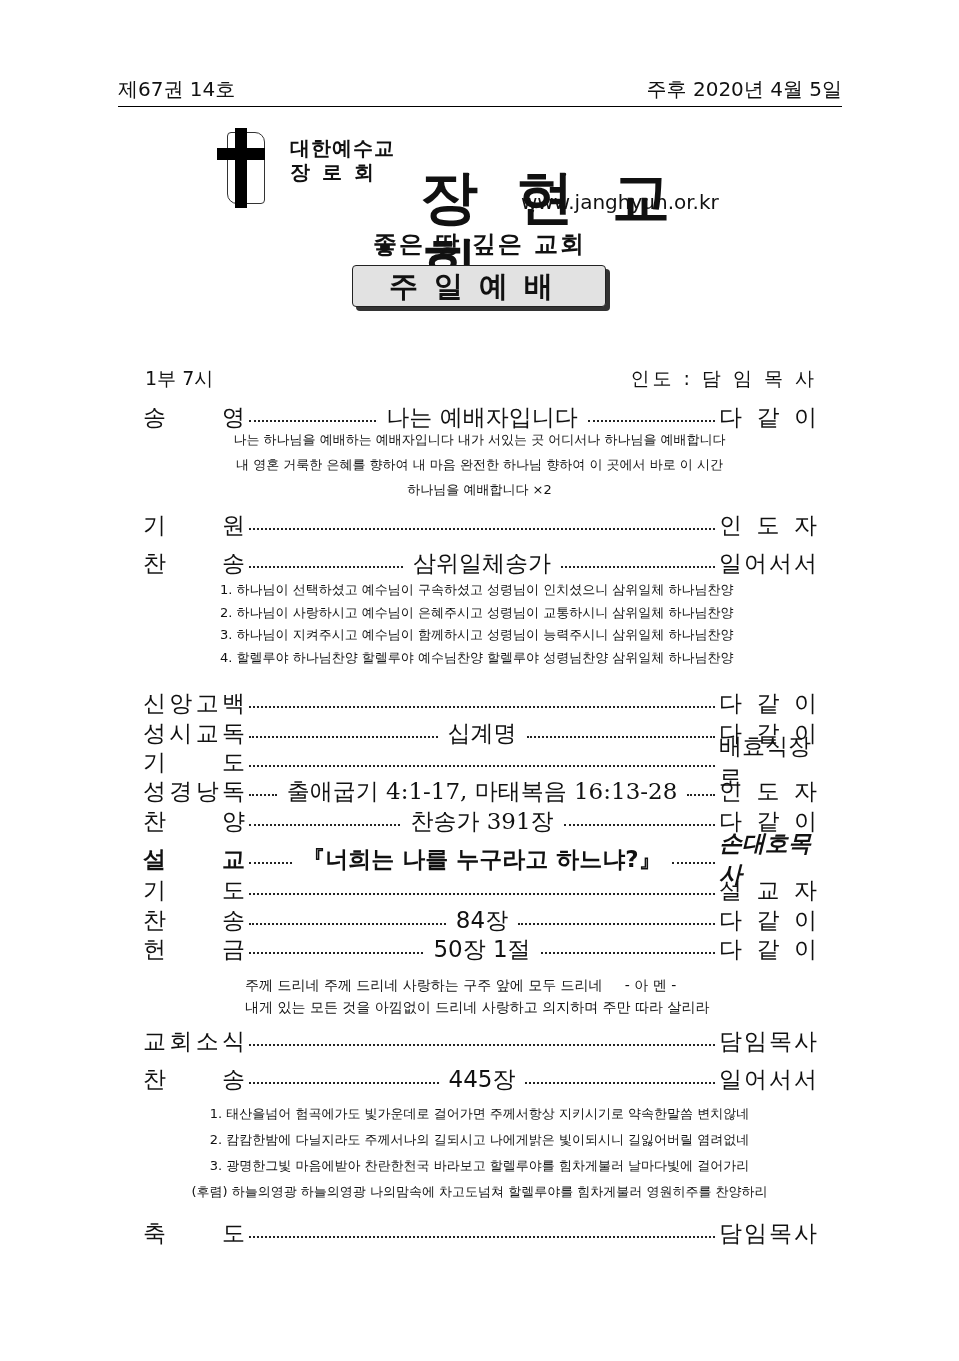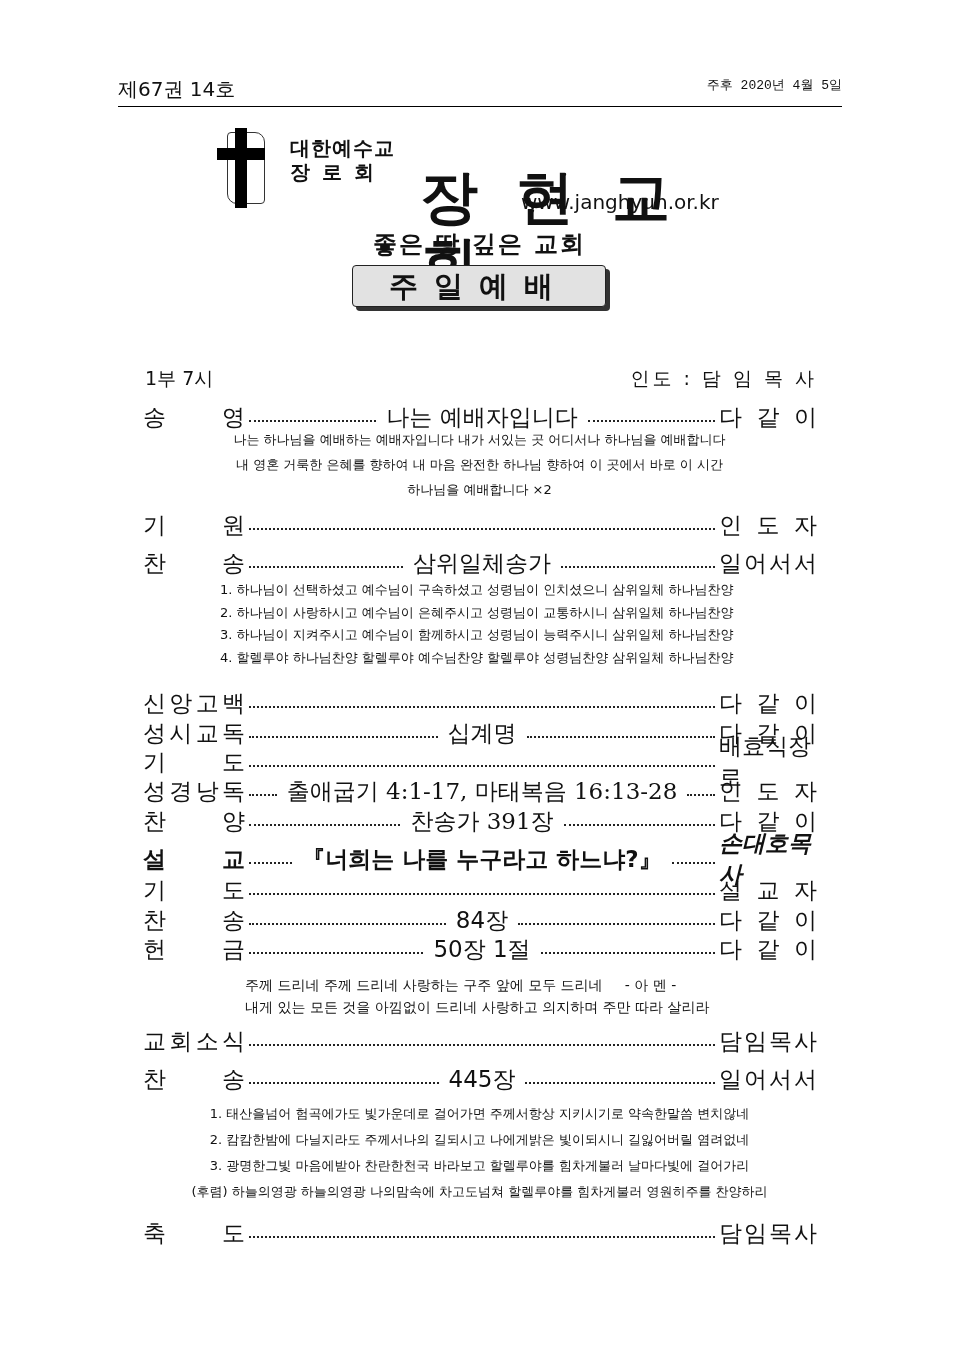--- a/index.html
+++ b/index.html
@@ -1,19 +1,19 @@
 <!DOCTYPE html>
 <html><head>
   <meta charset="utf-8">
   <style>
     html, body { margin: 0; padding: 0; background: #ffffff; }
     body { width: 959px; height: 1361px; position: relative; overflow: hidden; color: #111; font-family: "DejaVu Sans", sans-serif; }
     .header-row { position: absolute; left: 118px; top: 76px; width: 724px; height: 30px; border-bottom: 1px solid #000000; }
     .issue { position: absolute; left: 0; top: 0; font-size: 20px; }
-    .date { position: absolute; right: 0; top: 0; font-size: 13px; font-family: Liberation Mono, monospace; }
+    .date { position: absolute; right: 0; top: 0; font-size: 20px; }
     .logo { position: absolute; left: 215px; top: 124px; width: 520px; height: 90px; }
     .cross-wrap { position: absolute; left: 0; top: 4px; width: 52px; height: 80px; }
     .scroll { position: absolute; left: 12px; top: 4px; width: 36px; height: 70px; border: 1.5px solid #333; border-radius: 4px 10px 4px 10px; background: #fff; }
     .cross-v { position: absolute; left: 20px; top: 0; width: 12px; height: 80px; background: #000; }
     .cross-h { position: absolute; left: 2px; top: 20px; width: 48px; height: 12px; background: #000; }
     .denom { position: absolute; left: 75px; top: 12px; font-size: 20px; font-weight: bold; line-height: 24px; letter-spacing: 1px; font-family: "DejaVu Serif", serif; }
     .denom .l2 { letter-spacing: 12px; }
     .church-name { position: absolute; left: 205px; top: 0px; font-size: 58px; font-weight: bold; letter-spacing: 38px; font-family: "DejaVu Serif", serif; line-height: 66px; margin-top: 40px; }
     .url { position: absolute; left: 306px; top: 66px; font-size: 20px; font-weight: normal; color: #111; }
     .slogan { position: absolute; left: 0; width: 959px; top: 228px; text-align: center; font-size: 24px; font-weight: bold; letter-spacing: 2px; }

